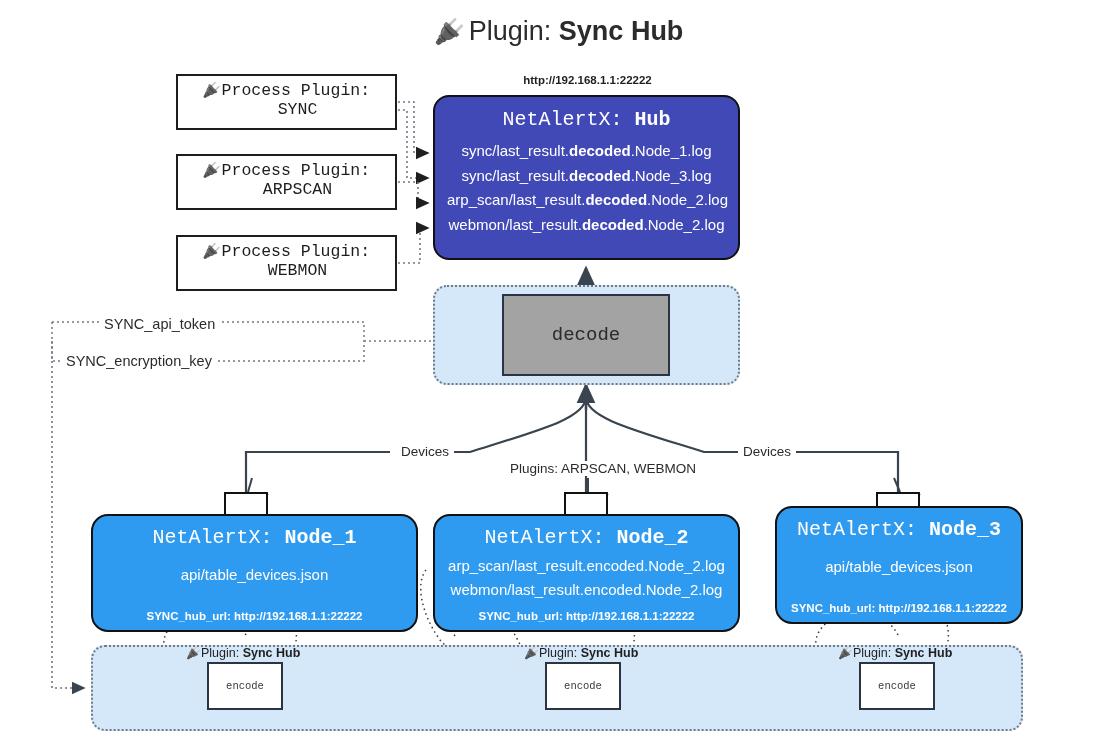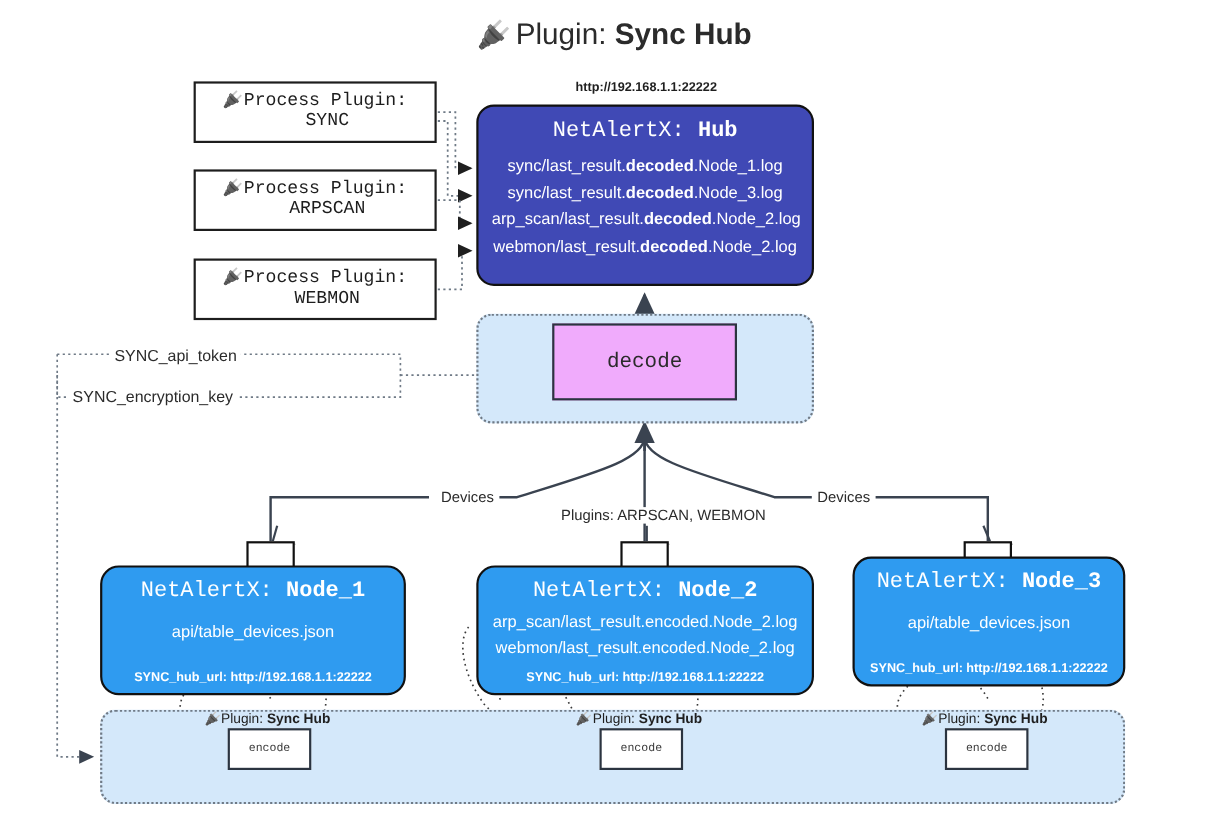--- a/index.html
+++ b/index.html
@@ -101,22 +101,22 @@
     position: absolute;
     left: 433px; top: 285px;
     width: 307px; height: 100px;
     background: #d4e8fa;
     border: 2px dotted #6f7a86;
     border-radius: 14px;
   }
   #decode-box {
     position: absolute;
     left: 502px; top: 294px;
-    width: 168px; height: 70px;
-    background: #f0abfc;
+    width: 168px; height: 82px;
+    background: #a3a3a3;
     border: 2.5px solid #2b3440;
     font-family: "Liberation Mono", "DejaVu Sans Mono", monospace;
     font-size: 19px;
     color: #2b2b2b;
     display: flex;
     align-items: center;
     justify-content: center;
   }
 
   
@@ -171,21 +171,21 @@
   .node .node-url {
     position: absolute;
     left: 0; bottom: 8px;
     width: 100%;
     text-align: center;
     font-size: 11.5px;
     font-weight: bold;
     color: #ffffff;
     white-space: nowrap;
   }
-  #node1 { left: 91px;  top: 514px; width: 278px; }
+  #node1 { left: 91px;  top: 514px; width: 327px; }
   #node2 { left: 433px; top: 514px; width: 307px; }
   #node3 { left: 775px; top: 506px; width: 248px; }
   #node1 .node-lines { margin-top: 14px; }
   #node3 .node-lines { margin-top: 14px; }
   #node2 .node-lines { margin-top: 5px; }
 
   
   .envelope {
     position: absolute;
     width: 44px; height: 33px;
@@ -208,21 +208,21 @@
   .enc-plugin-label {
     position: absolute;
     font-size: 12.5px;
     color: #1f1f1f;
     white-space: nowrap;
   }
   .enc-plugin-label .plug { display: inline-block; transform: scaleX(-1); font-size: 12px; }
   .enc-plugin-label b { font-weight: bold; }
   .encode-box {
     position: absolute;
-    width: 76px; height: 38px;
+    width: 76px; height: 48px;
     background: #ffffff;
     border: 2.5px solid #2b3440;
     font-family: "Liberation Mono", "DejaVu Sans Mono", monospace;
     font-size: 10.5px;
     color: #3a3a3a;
     display: flex;
     align-items: center;
     justify-content: center;
   }
   #enc-lbl1 { left: 186px; top: 646px; }

